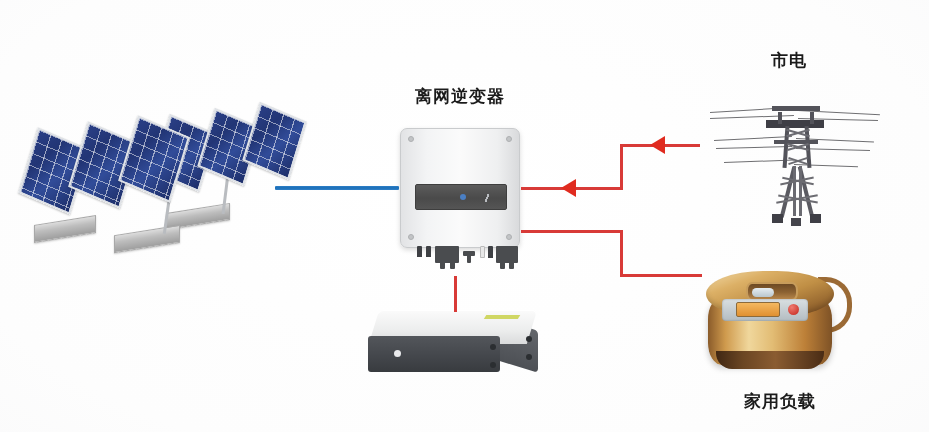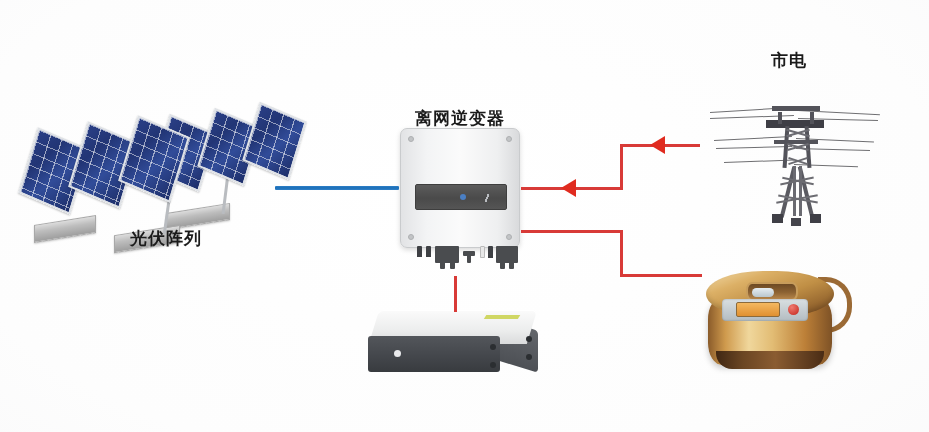--- a/index.html
+++ b/index.html
@@ -302,21 +302,20 @@
 
     <div class="panel-group">
       <div class="pv-base" style="left:6px;  top:108px; width:62px; height:18px; transform:skewY(-9deg);"></div>
       <div class="pv-base" style="left:86px; top:118px; width:66px; height:18px; transform:skewY(-9deg);"></div>
       <div class="pv-leg" style="left:138px; top:76px; width:3px; height:46px; transform:rotate(8deg);"></div>
       <div class="pv-panel" style="left:0px;  top:22px; width:52px; height:74px; transform:skewY(23deg) skewX(-15deg);"></div>
       <div class="pv-panel" style="left:50px; top:16px; width:52px; height:74px; transform:skewY(23deg) skewX(-15deg);"></div>
       <div class="pv-panel" style="left:100px;top:10px; width:52px; height:74px; transform:skewY(23deg) skewX(-15deg);"></div>
     </div>
   </div>
-  <div class="label" style="left:104px; top:230px; width:124px;">光伏阵列</div>
 
   <div id="inverter">
     <div class="inv-screw" style="left:7px;  top:7px;"></div>
     <div class="inv-screw" style="right:7px; top:7px;"></div>
     <div class="inv-screw" style="left:7px;  bottom:7px;"></div>
     <div class="inv-screw" style="right:7px; bottom:7px;"></div>
     <div class="inv-display">
       <div class="inv-nav">
         <span class="nav-up"></span>
           <span class="nav-down"></span>
@@ -332,21 +331,21 @@
     <div class="inv-conn" style="left:39px; bottom:-22px; width:5px;  height:7px;"></div>
     <div class="inv-conn" style="left:49px; bottom:-22px; width:5px;  height:7px;"></div>
     <div class="inv-conn" style="left:62px; bottom:-9px;  width:12px; height:5px;"></div>
     <div class="inv-conn" style="left:66px; bottom:-16px; width:4px;  height:8px;"></div>
     <div class="inv-pin" style="left:79px; bottom:-11px; height:12px; background:#e8e8e8; border:1px solid #bbb; box-sizing:border-box;"></div>
     <div class="inv-pin" style="left:87px; bottom:-11px; height:12px;"></div>
     <div class="inv-conn" style="left:95px; bottom:-16px; width:22px; height:17px;"></div>
     <div class="inv-conn" style="left:99px; bottom:-22px; width:5px;  height:7px;"></div>
     <div class="inv-conn" style="left:108px;bottom:-22px; width:5px;  height:7px;"></div>
   </div>
-  <div class="label" style="left:400px; top:110px; width:120px;">离网逆变器</div>
+  <div class="label" style="left:400px; top:88px; width:120px;">离网逆变器</div>
 
   <div id="tower">
 
     <div class="t-line" style="left:-4px;  top:30px;  width:86px;  transform:rotate(-3.5deg);"></div>
     <div class="t-line" style="left:-4px;  top:36px;  width:84px;  transform:rotate(-2deg);"></div>
     <div class="t-line" style="left:0px;   top:58px;  width:78px;  transform:rotate(-3deg);"></div>
     <div class="t-line" style="left:2px;   top:66px;  width:76px;  transform:rotate(-1.5deg);"></div>
     <div class="t-line" style="left:10px;  top:80px;  width:70px;  transform:rotate(-2deg);"></div>
     <div class="t-line" style="left:84px;  top:28px;  width:82px;  transform:rotate(3deg);"></div>
     <div class="t-line" style="left:84px;  top:36px;  width:80px;  transform:rotate(1.5deg);"></div>
@@ -389,20 +388,21 @@
     <div class="ck-foot"></div>
     <div class="ck-lid">
       <div class="ck-lid-top"></div>
     </div>
     <div class="ck-btn"></div>
     <div class="ck-panel">
       <div class="ck-screen"></div>
       <div class="ck-red"></div>
     </div>
   </div>
+  <div class="label" style="left:718px; top:393px; width:124px;">家用负载</div>
 
   <div id="battery">
     <div class="bat-side"></div>
     <div class="bat-top">
       <div class="bat-stripe"></div>
     </div>
     <div class="bat-front"></div>
     <div class="bat-led"></div>
     <div class="bat-vent" style="left:122px; top:34px;"></div>
     <div class="bat-vent" style="left:122px; top:52px;"></div>

